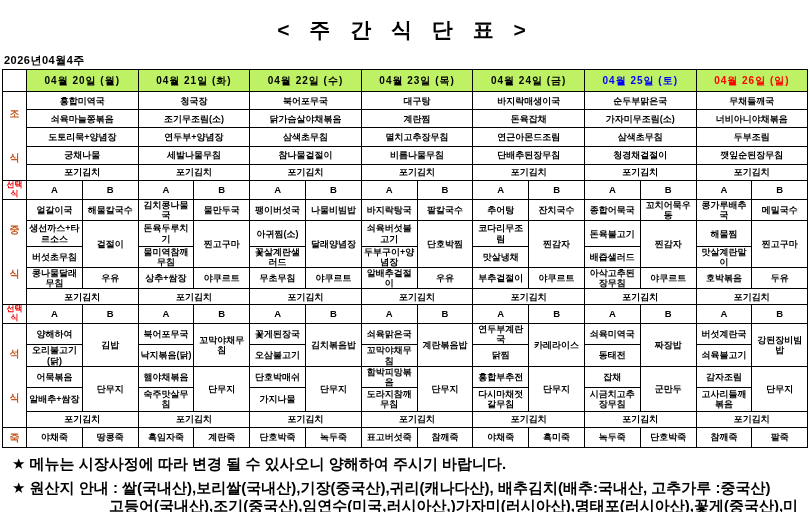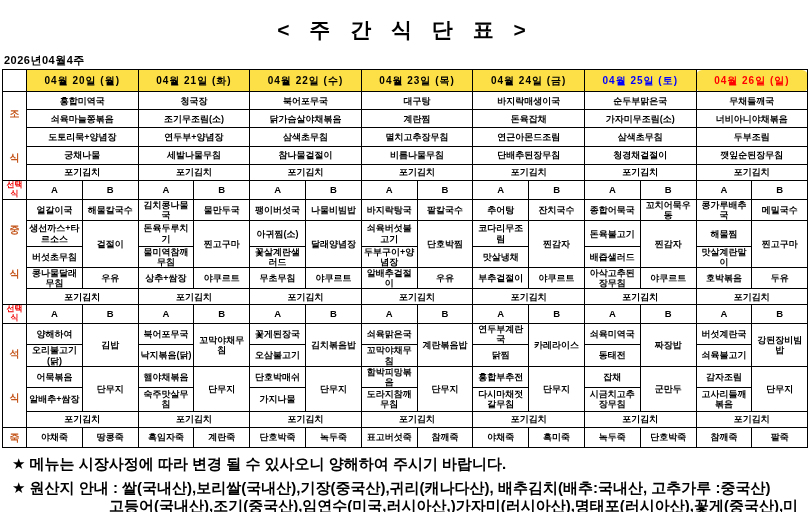--- a/index.html
+++ b/index.html
@@ -2,23 +2,23 @@
 <html><head>
 <meta charset="utf-8">
 <style>
   html,body { margin:0; padding:0; background:#fff; }
   body { width:810px; height:512px; font-family:"Liberation Sans","DejaVu Sans",sans-serif; color:#000; overflow:hidden; }
   .title { text-align:center; font-size:21px; font-weight:bold; letter-spacing:7px; padding-top:16px; }
   .week  { font-size:11px; font-weight:bold; margin:9px 0 1px 4px; letter-spacing:0.5px; }
   table  { border-collapse:collapse; table-layout:fixed; width:806px; margin-left:2px; }
   td { border:1px solid #000; text-align:center; vertical-align:middle;
        font-size:9px; font-weight:bold; padding:0 1px; line-height:1.12; overflow:hidden; word-break:break-all; }
-  td.hdr  { background:#fde047; font-size:10px; letter-spacing:1px; }
+  td.hdr  { background:#bef264; font-size:10px; letter-spacing:1px; }
   td.sat  { color:#0000ff; }
-  td.sun  { color:#ff0000;border-radius:6px; }
+  td.sun  { color:#ff0000; }
   td.lblc { color:#c4561c; font-size:10px; }
   .stack  { width:12px; margin:0 auto; word-break:break-all; line-height:44px; }
   td.selc { color:#f00000; font-size:8px; letter-spacing:0; }
   td.ab   { font-size:9.5px; }
   .notes  { margin:7px 0 0 12px; font-size:15px; font-weight:bold; line-height:1.25; }
   .notes .n1 { margin-bottom:5px; }
   .notes .ind { padding-left:97px; }
 </style>
 </head>
 <body>

